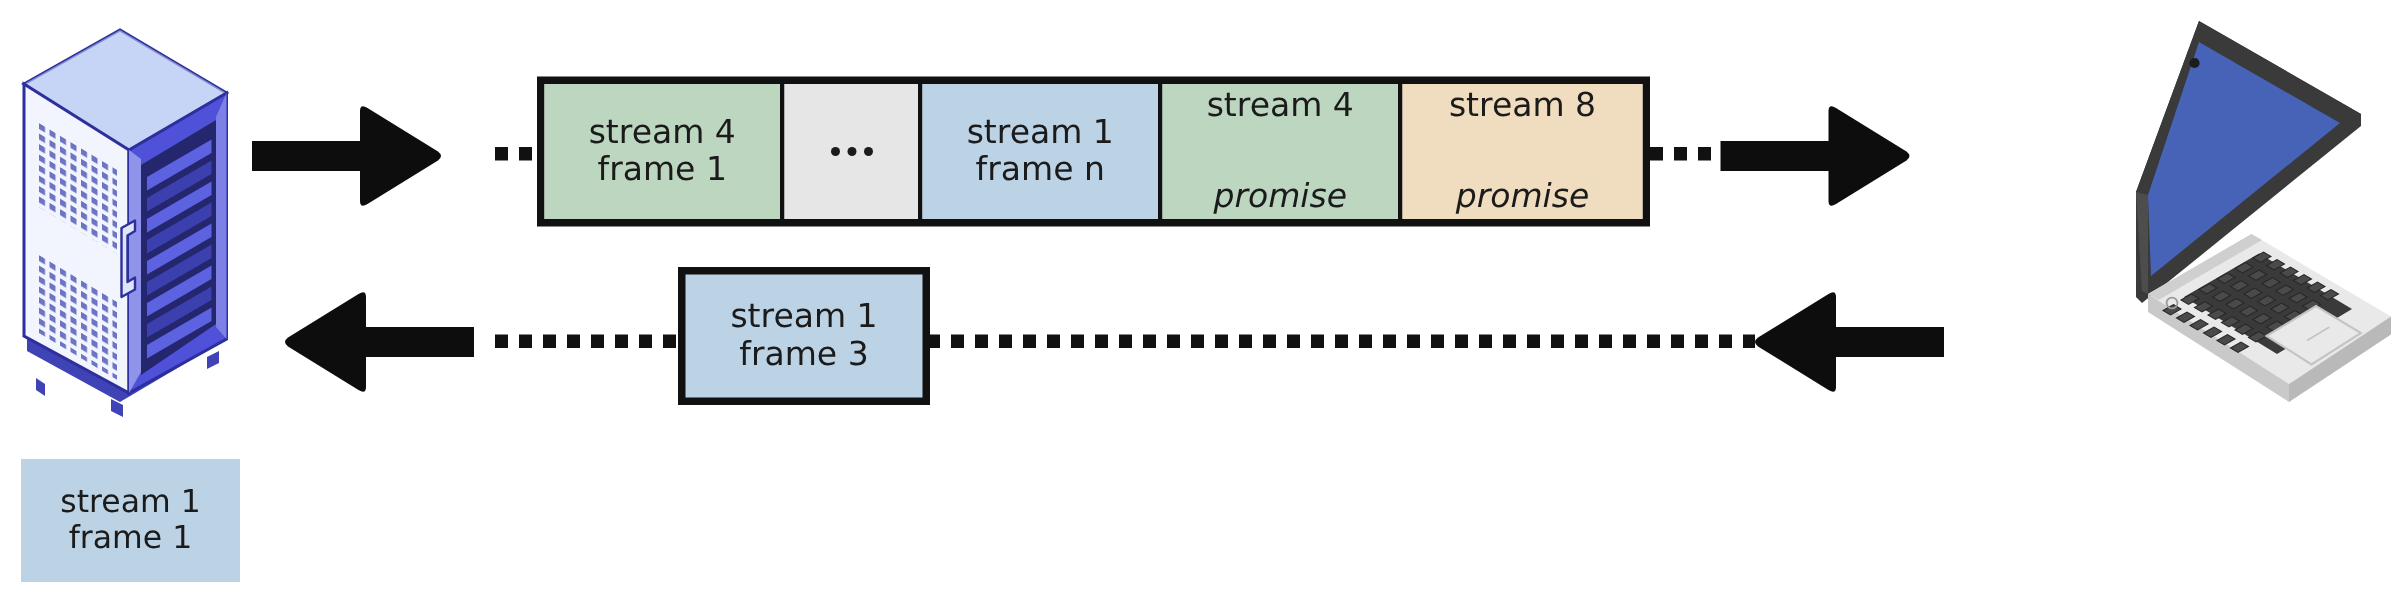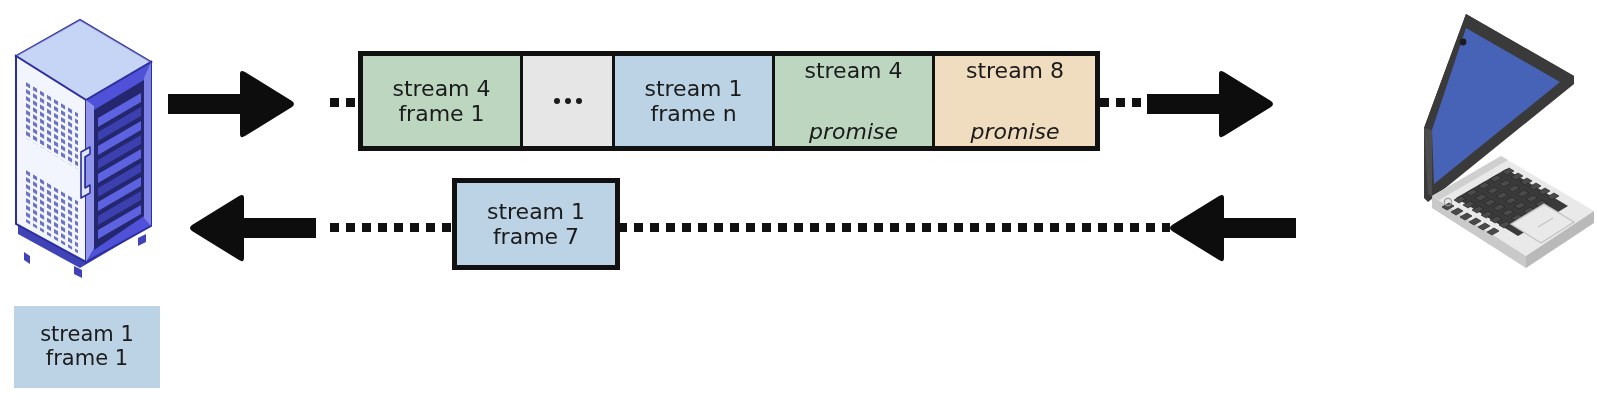--- a/index.html
+++ b/index.html
@@ -194,21 +194,21 @@
   </svg>
 
   <svg id="arrow-bot-left" class="arrow-svg" viewBox="0 0 130 72" xmlns="http://www.w3.org/2000/svg">
     <path d="M128 26 L56 26 L56 6 Q56 1 51 4 L4 33 Q0 36 4 39 L51 68 Q56 71 56 66 L56 46 L128 46 Z" fill="#0d0d0d"></path>
   </svg>
 
   <div id="dots-bot-left" class="dotted"></div>
 
   <div id="box-return" class="stream-box" style="background: rgb(188, 211, 230);">
     <span class="l1">stream 1</span>
-    <span class="l2">frame 7</span>
+    <span class="l2">frame 3</span>
   </div>
 
   <div id="dots-bot-right" class="dotted"></div>
 
   <svg id="arrow-bot-right" class="arrow-svg" viewBox="0 0 130 72" xmlns="http://www.w3.org/2000/svg">
     <path d="M128 26 L56 26 L56 6 Q56 1 51 4 L4 33 Q0 36 4 39 L51 68 Q56 71 56 66 L56 46 L128 46 Z" fill="#0d0d0d"></path>
   </svg>
 
   <div id="box-pending" class="stream-box" style="background: rgb(188, 211, 230);">
     <span class="l1">stream 1</span>

